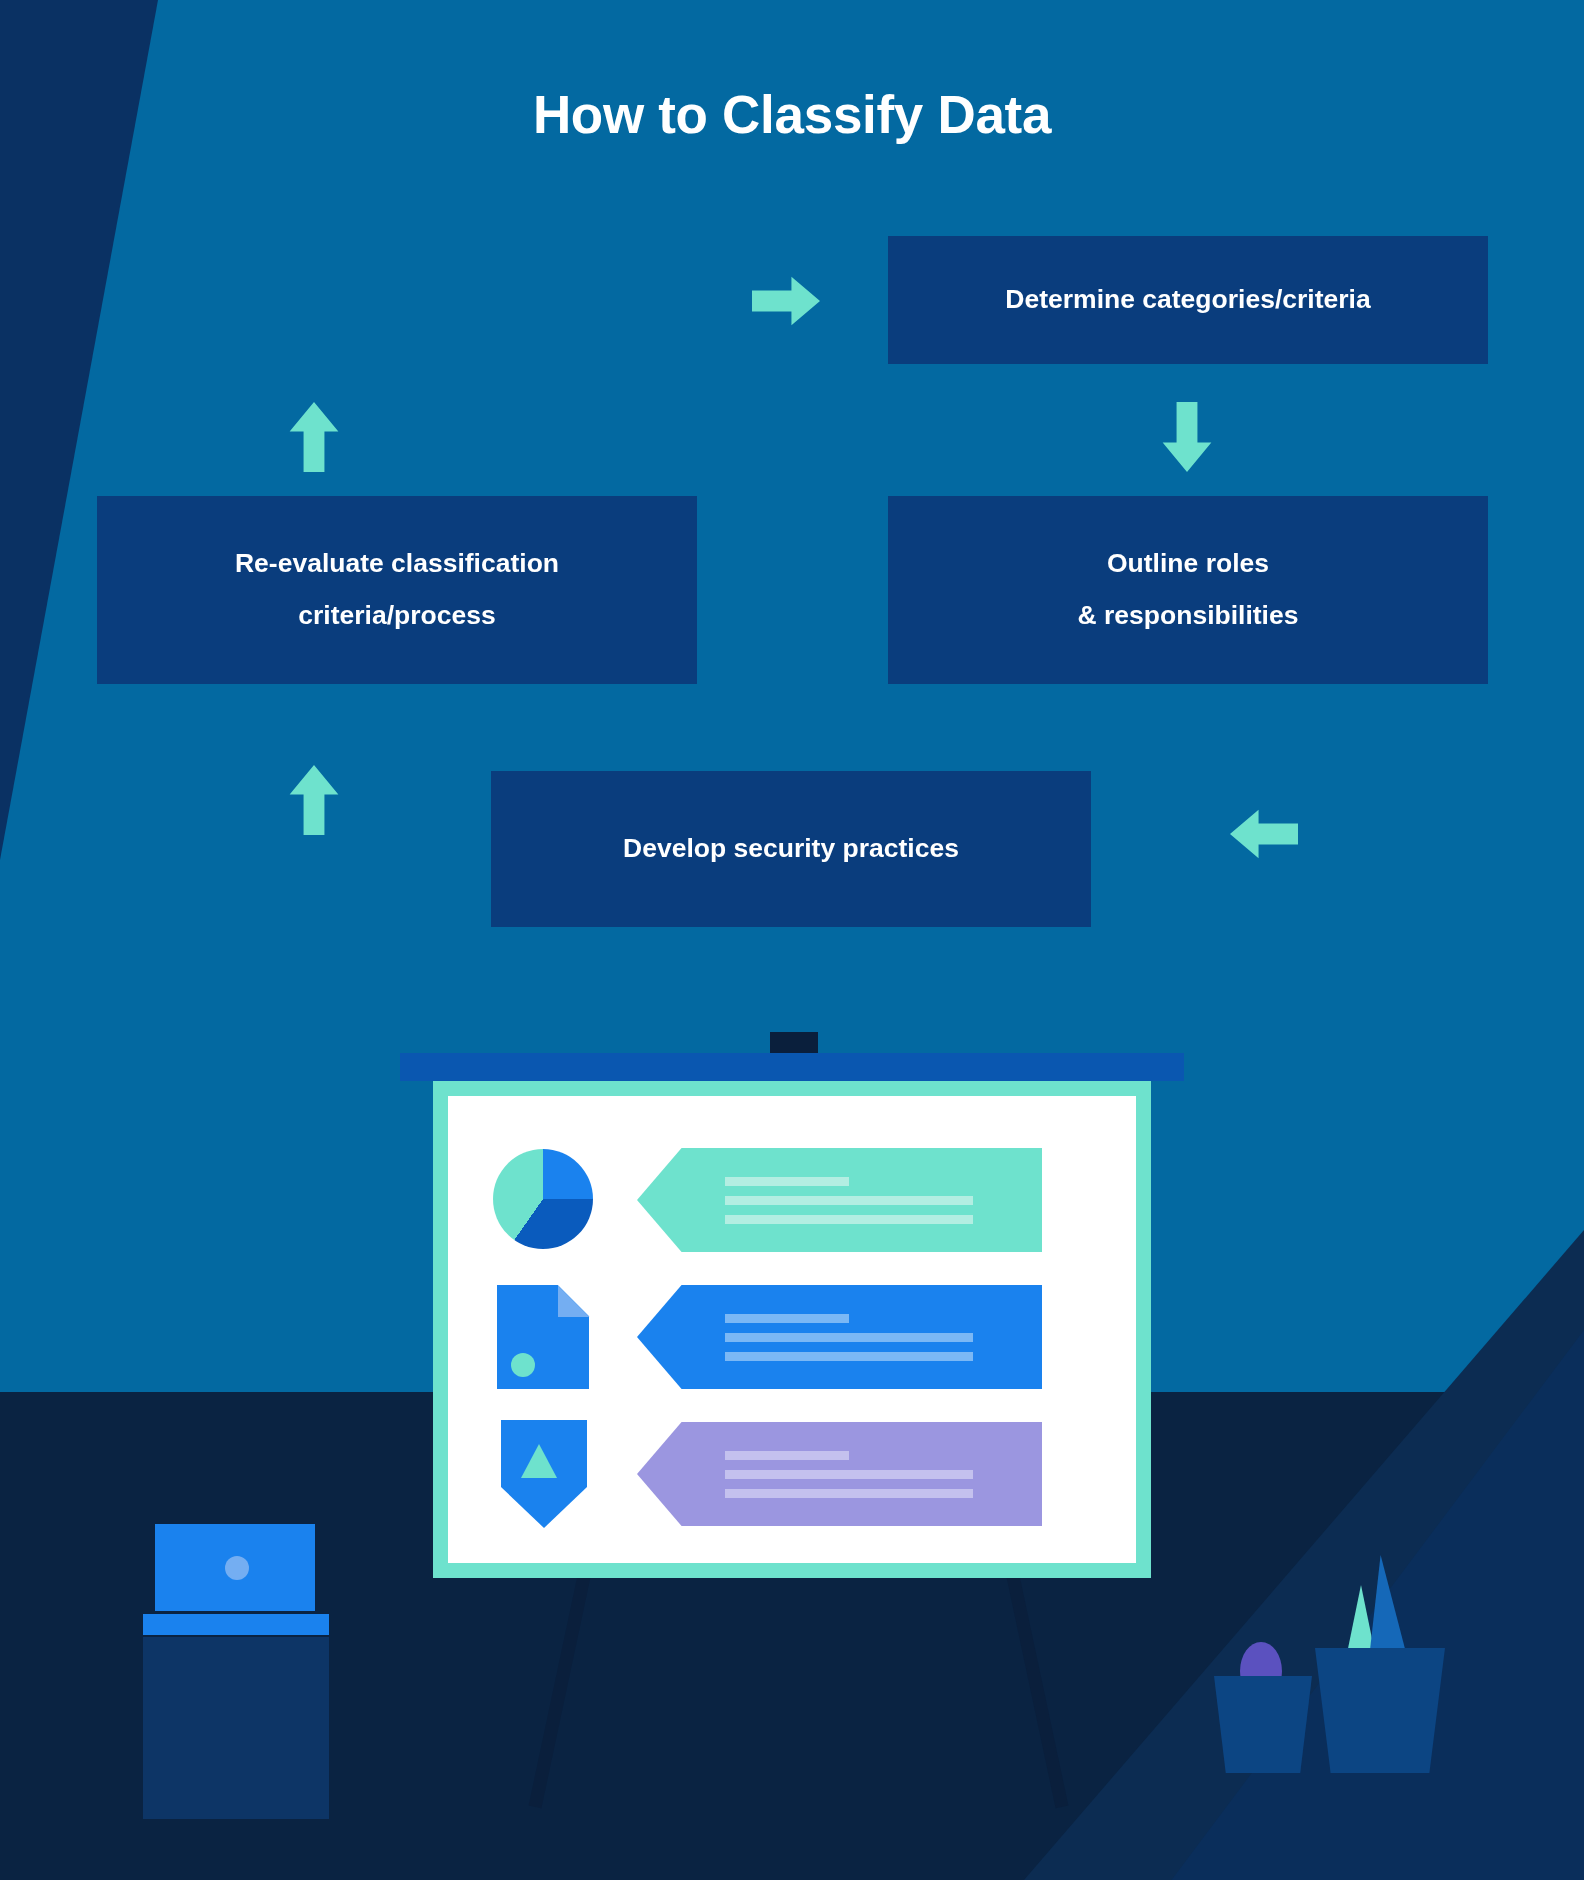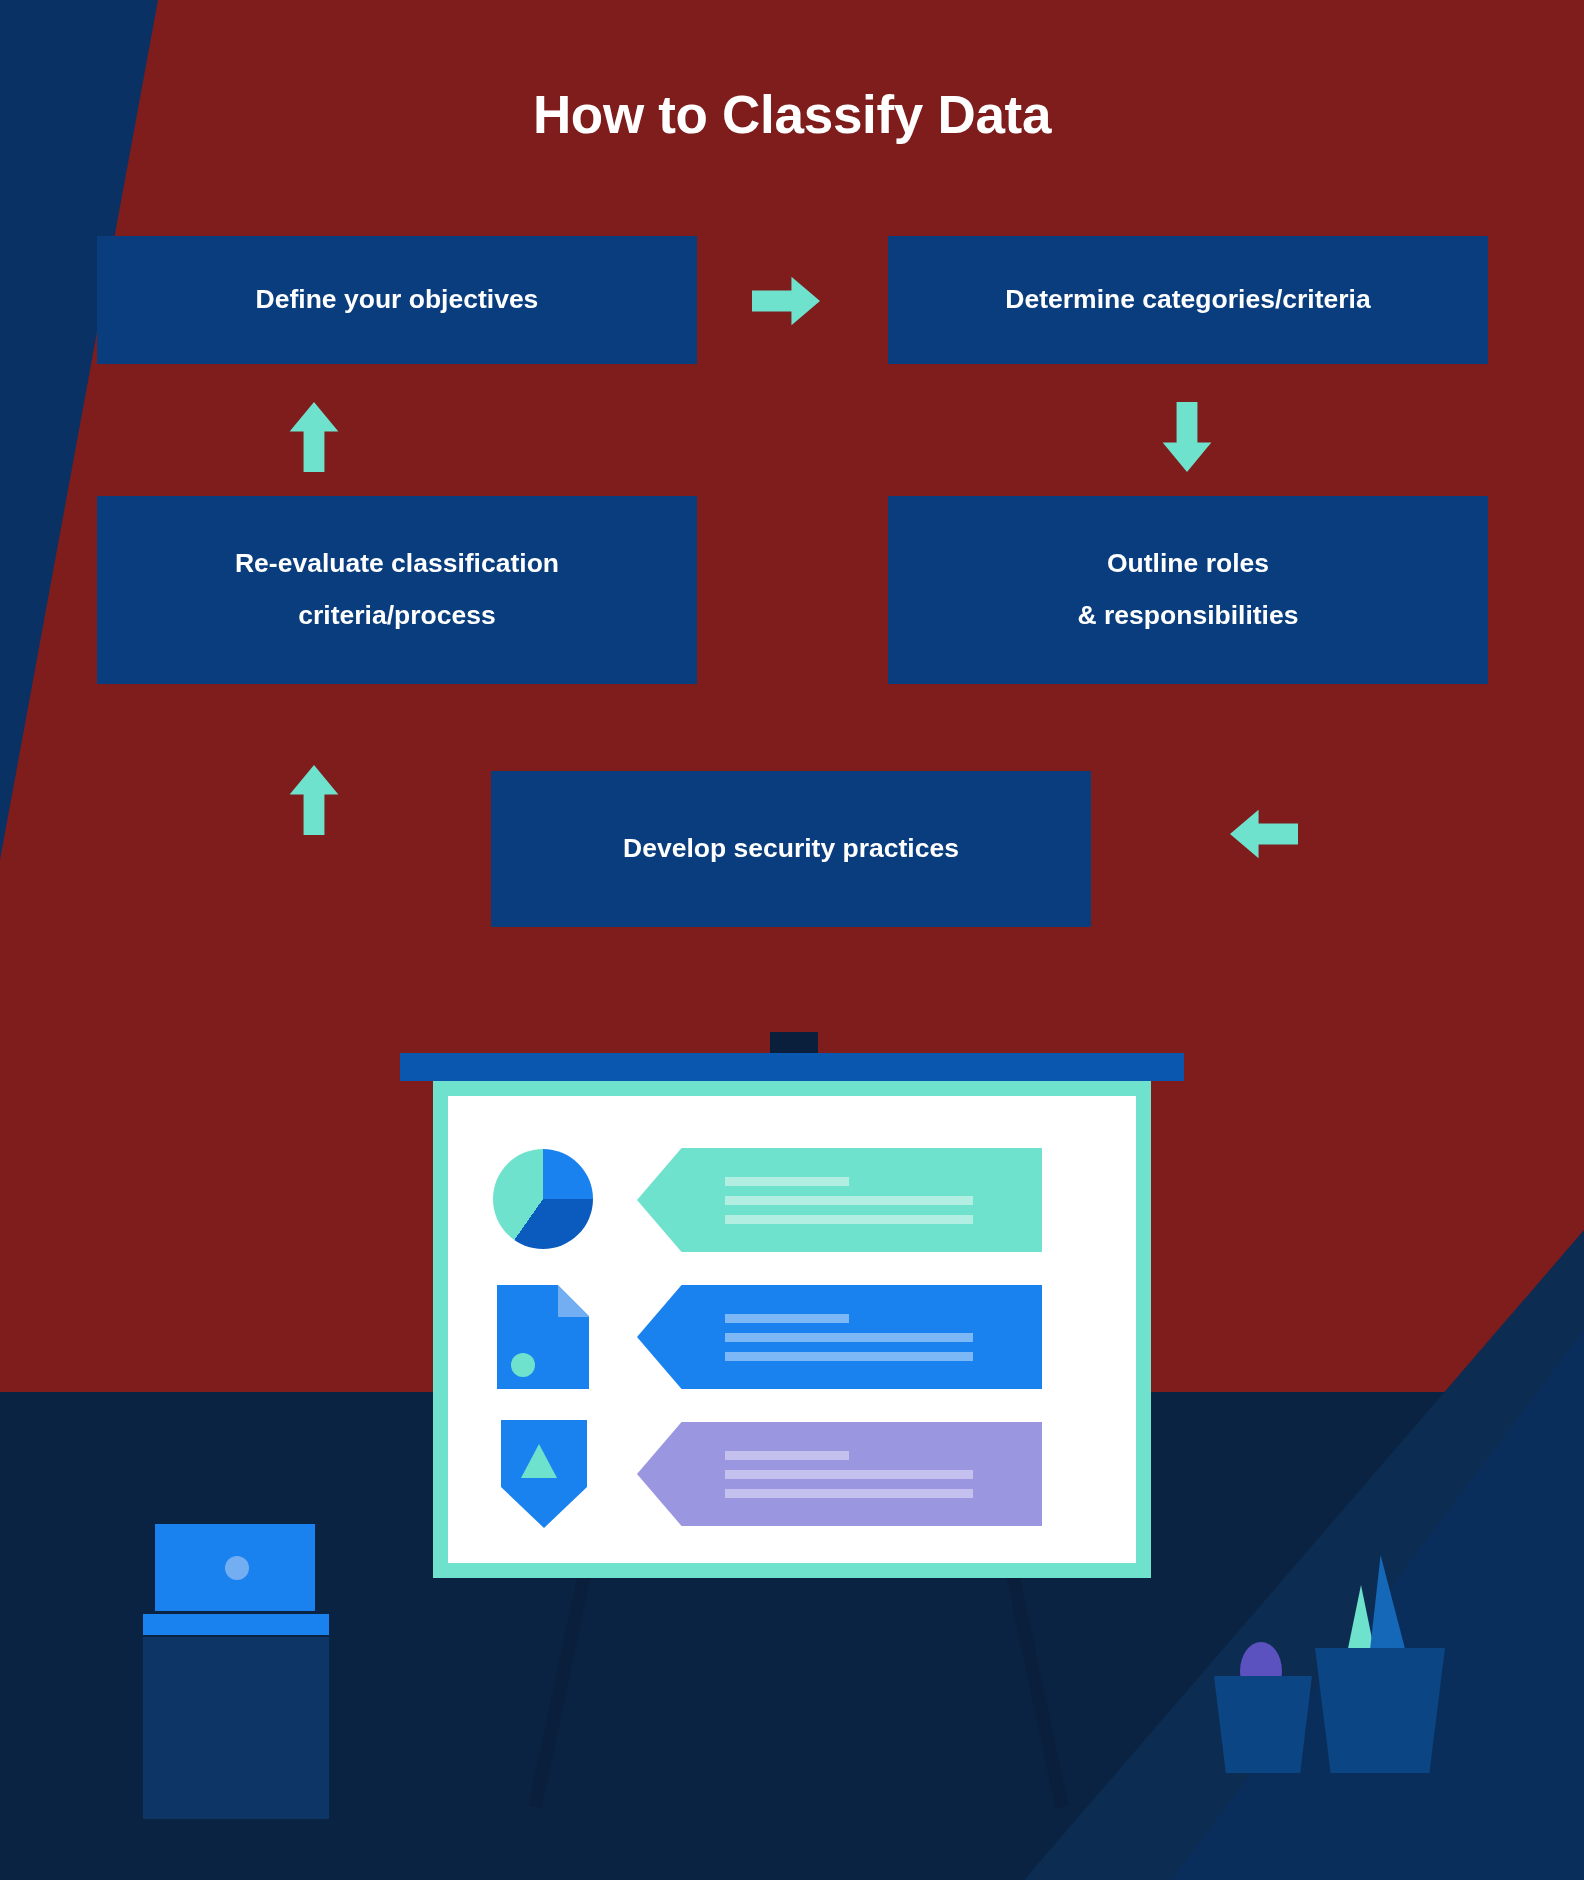--- a/index.html
+++ b/index.html
@@ -5,21 +5,21 @@
   * { box-sizing: border-box; margin: 0; padding: 0; }
   html, body {
     width: 1584px; height: 1880px;
     background: #0b2748;
     font-family: "Liberation Sans", sans-serif;
     overflow: hidden;
   }
   #stage {
     position: relative;
     width: 1584px; height: 1880px;
-    background: #7f1d1d;
+    background: #0369a1;
     overflow: hidden;
   }
 
   
   .bg-tri-tl {
     position: absolute; left: 0; top: 0;
     width: 690px; height: 860px;
     background: #0a3163;
     clip-path: polygon(0 0, 158px 0, 0 860px);
   }
@@ -242,23 +242,20 @@
 
 <div id="stage">
 
   <div class="bg-tri-tl"></div>
   <div class="bg-band"></div>
   <div class="bg-tri-br"></div>
   <div class="bg-diag-r"></div>
 
   <div class="title">How to Classify Data</div>
 
-  <div class="flowbox" id="box-objectives">
-    <span>Define your objectives</span>
-  </div>
 
   <div class="flowbox" id="box-categories">
     <span>Determine categories/criteria</span>
   </div>
 
   <div class="flowbox" id="box-reevaluate">
     <div>
       <div>Re-evaluate classification</div>
       <div>criteria/process</div>
     </div>

